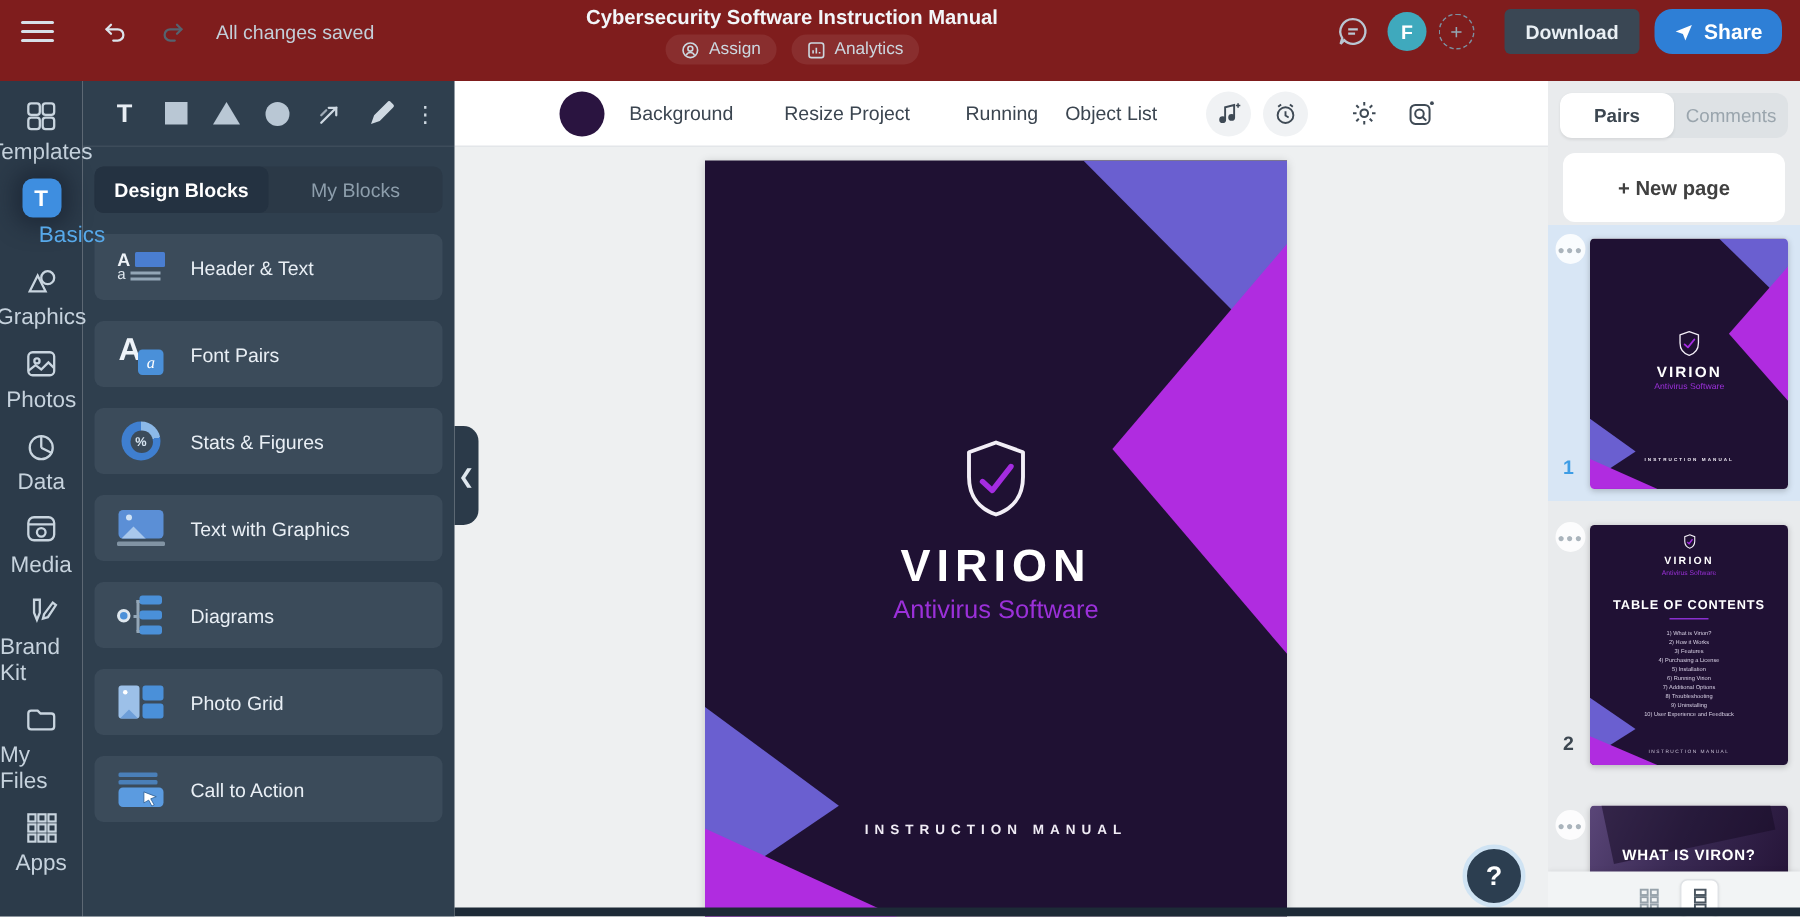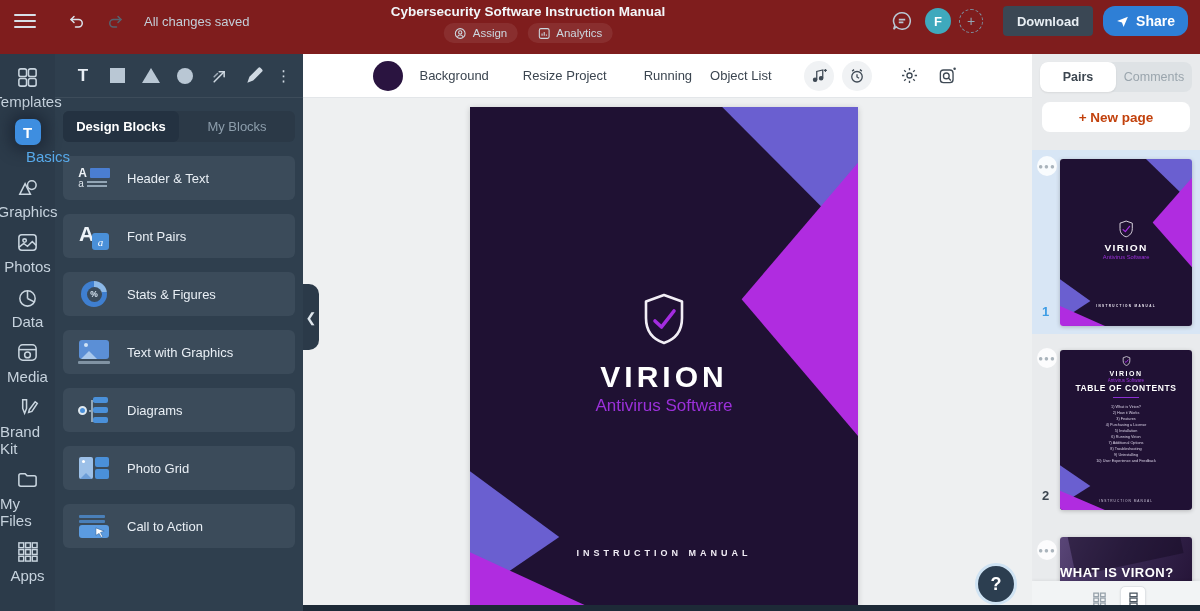--- a/index.html
+++ b/index.html
@@ -115,48 +115,48 @@
   .zring { width:9px; height:9px; border-radius:50%; border:1.5px solid #9aa2a9; background:#fff; margin-left:-3px; }
   .ztrack { flex:1; height:1px; background:#a9b0b6; margin:0 10px 0 2px; }
   .zval { font-size:12px; font-weight:700; color:#1d2630; }
   .help-btn { position:absolute; left:672px; top:509px; width:42px; height:42px; border-radius:50%; background:#2c3e50; border:3px solid #cfe3f3; color:#fff; font-size:18px; font-weight:700; display:flex; align-items:center; justify-content:center; cursor:pointer; z-index:10; }
 
   
   .pages-panel { width:168px; background:#e9ebed; position:relative; overflow:hidden; }
   .pp-tabs { display:flex; margin:8px 8px 0 8px; background:#dee2e5; border-radius:8px; }
   .pp-tab { flex:1; height:30px; border-radius:8px; display:flex; align-items:center; justify-content:center; font-size:12.5px; color:#9aa5ad; cursor:pointer; }
   .pp-tab.active { background:#fff; color:#3c4650; font-weight:700; box-shadow:0 1px 2px rgba(0,0,0,.08); }
-  .new-page { margin:10px 10px 0 10px; height:30px; background:#fff; border-radius:8px; display:flex; align-items:center; justify-content:center; font-size:13.5px; font-weight:700; color:#c2410c; cursor:pointer; }
+  .new-page { margin:10px 10px 0 10px; height:46px; background:#fff; border-radius:8px; display:flex; align-items:center; justify-content:center; font-size:13.5px; font-weight:700; color:#404040; cursor:pointer; }
   .sel-bg { position:absolute; left:0; top:96px; width:168px; height:184px; background:#d8e6f5; }
   .thumb { position:absolute; left:28px; width:132px; background:#fff; border-radius:3px; box-shadow:0 1px 4px rgba(0,0,0,.22); overflow:hidden; cursor:pointer; }
   .thumb1 { top:105px; height:167px; }
   .thumb1 .cover { transform:scale(0.341,0.33); transform-origin:0 0; }
   .thumb2 { top:296px; height:160px; }
   .thumb3 { top:483px; height:62px; }
   .pagenum { position:absolute; left:10px; font-size:13px; font-weight:700; }
   .num1 { top:250px; color:#3e9de5; }
   .num2 { top:434px; color:#3c4650; }
   .dots-handle { position:absolute; left:5px; width:20px; height:20px; border-radius:50%; background:rgba(255,255,255,.85); color:#aab4bc; font-size:8px; letter-spacing:1px; display:flex; align-items:center; justify-content:center; cursor:pointer; }
   .d1 { top:102px; } .d2 { top:294px; } .d3 { top:486px; }
 
   
   .toc { width:132px; height:160px; background:#201134; position:relative; overflow:hidden; text-align:center; }
   .toc .mini-shield { margin-top:6px; }
   .toc .mb { font-size:7px; font-weight:800; letter-spacing:1.5px; color:#fff; }
   .toc .ms { font-size:4.5px; color:#9b30d9; margin-top:1px; }
-  .toc .tt { font-size:8.5px; font-weight:800; letter-spacing:.6px; color:#fff; }
+  .toc .tt { margin-top:14px; font-size:8.5px; font-weight:800; letter-spacing:.6px; color:#fff; }
   .toc .tu { width:26px; height:1px; background:#8a2fd0; margin:4px auto 6px auto; }
   .toc .items { font-size:3.8px; line-height:6px; color:#d9d2e6; position:relative; z-index:2; }
   .toc .tfoot { position:absolute; left:0; right:0; bottom:7px; font-size:3.2px; letter-spacing:1px; color:#c9c2d6; z-index:2; }
   .toc .shape { z-index:1; }
 
   
   .p3 { width:132px; height:62px; background:linear-gradient(115deg,#5a4678 0%, #3a2a54 45%, #241336 100%); position:relative; overflow:hidden; }
   .p3 .band { position:absolute; left:10px; top:-18px; width:110px; height:46px; background:#180c26; opacity:.55; transform:rotate(-12deg); }
-  .p3 .t { position:absolute; left:0; right:0; top:28px; font-size:13px; font-weight:800; letter-spacing:.5px; color:#fff; }
+  .p3 .t { position:absolute; left:0; right:0; top:28px; text-align:center; font-size:10px; font-weight:800; letter-spacing:.5px; color:#fff; }
 
   
   .view-toggle { position:absolute; left:0; bottom:6px; width:168px; height:36px; background:#f2f4f5; display:flex; align-items:center; justify-content:center; gap:8px; z-index:5; box-shadow:0 -1px 3px rgba(0,0,0,.06); }
   .vt-btn { width:26px; height:26px; display:flex; align-items:center; justify-content:center; border-radius:5px; cursor:pointer; }
   .vt-btn.active { background:#fff; border:1px solid #e0e3e6; box-shadow:0 1px 2px rgba(0,0,0,.1); }
   .bottom-strip { position:absolute; left:303px; top:605px; width:897px; height:6px; background:#1d2a37; z-index:45; }
 </style>
 </head>
 <body>
 

